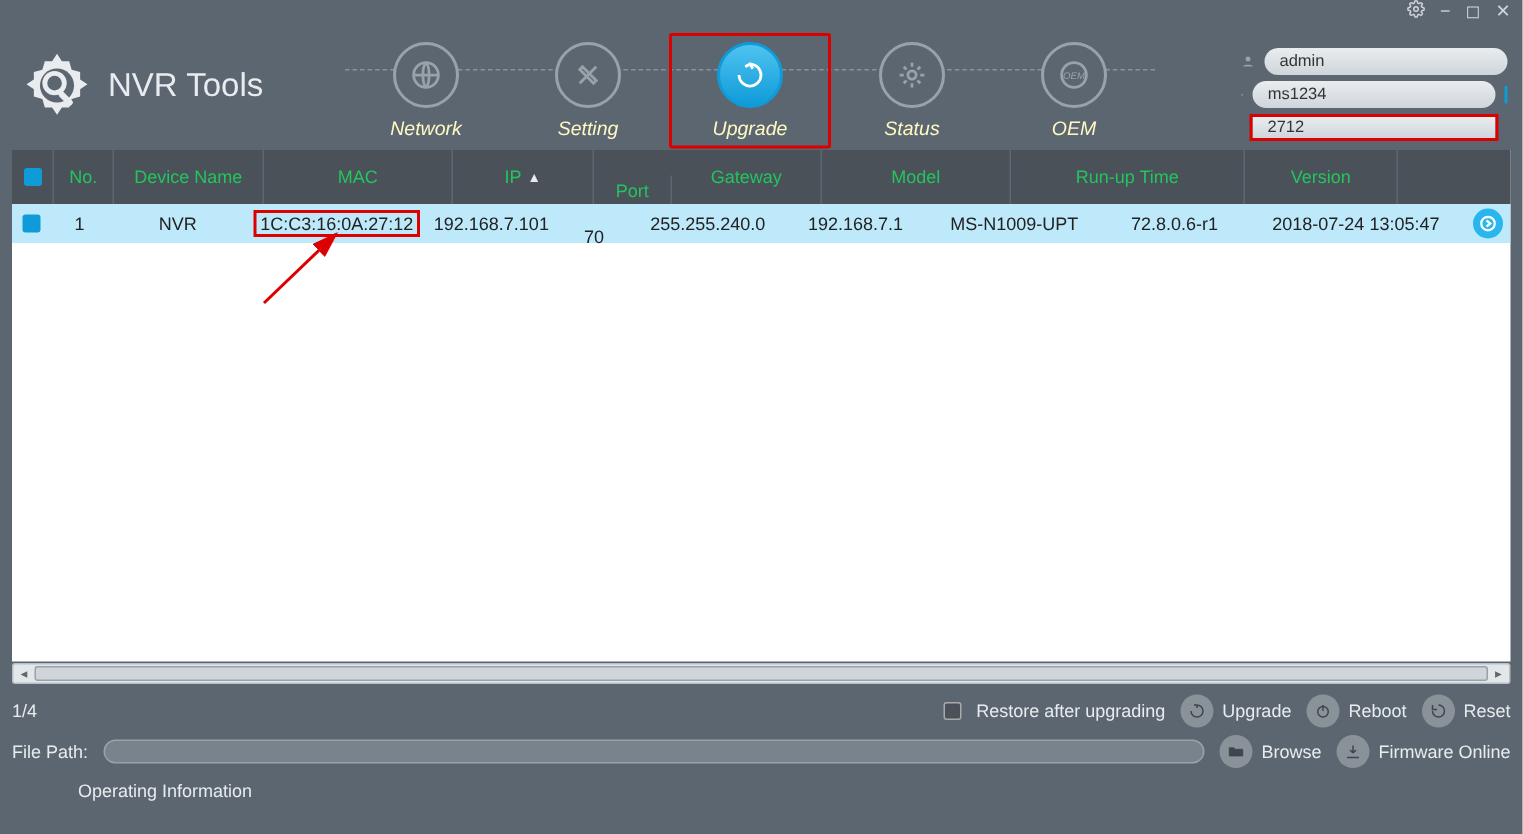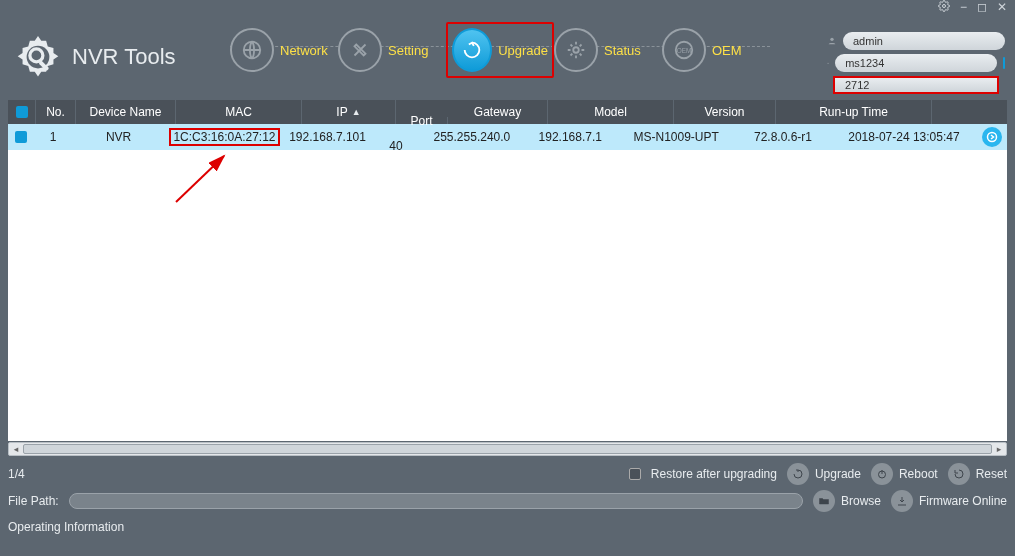--- a/index.html
+++ b/index.html
@@ -10,39 +10,39 @@
 .titlebar span { font-size: 12px; cursor: pointer; }
 
 
 .header { height: 86px; display: flex; align-items: center; padding: 0 12px; position: relative; }
 .logo-wrap { display: flex; align-items: center; gap: 8px; }
 .logo-gear { width: 52px; height: 52px; color: #e8ecef; }
 .app-title { font-size: 22px; font-weight: 300; color: #e8ecef; }
 
 .nav { position: absolute; left: 230px; top: 8px; display: flex; align-items: center; }
 .nav-line { position: absolute; top: 24px; left: 0; right: 0; border-top: 1px dashed #8a9299; z-index: 0; }
-.nav-item { width: 108px; display: flex; align-items: center; gap: 6px; z-index: 1; color: #fde047; font-size: 13px; cursor: pointer; }
+.nav-item { width: 108px; display: flex; flex-direction: column; align-items: center; gap: 6px; z-index: 1; color: #fef9c3; font-size: 13px; cursor: pointer; font-style: italic; }
 .nav-icon { width: 44px; height: 44px; border-radius: 50%; border: 2px solid #9aa2a9; background: #5c6670; display: flex; align-items: center; justify-content: center; }
 .nav-icon svg { width: 22px; height: 22px; stroke: #9aa2a9; fill: none; stroke-width: 2; }
 .nav-item.active .nav-icon { border-color: #0f9bd8; background: linear-gradient(#4fc3f0,#0f9bd8); }
 .nav-item.active .nav-icon svg { stroke: #fff; }
 .nav-item.active-box { border: 2px solid #d00; padding: 4px; border-radius: 2px; }
 
 
 .creds { position: absolute; right: 10px; top: 18px; width: 178px; display: flex; flex-direction: column; gap: 4px; }
 .cred-row { display: flex; align-items: center; gap: 6px; }
 .cred-row .ico { width: 14px; height: 14px; color: #9aa2a9; }
 .pill { flex: 1; height: 18px; background: linear-gradient(#e9edf0,#cfd5da); border-radius: 9px; color: #333; font-size: 11px; padding: 1px 10px; border: none; outline: none; }
 .tiny-chk { width: 12px; height: 12px; border-radius: 2px; background: #0f9bd8; }
 .reload-ico { width: 14px; height: 14px; color: #cfd5da; cursor: pointer; }
 .search-box { border: 2px solid #d00; border-radius: 0; }
 
 
 .grid { position: absolute; top: 100px; left: 8px; right: 8px; bottom: 115px; background: #fff; display: flex; flex-direction: column; }
-.thead { display: flex; height: 24px; background: #4a5159; color: #ffffff; font-size: 12px; }
+.thead { display: flex; height: 36px; background: #4a5159; color: #22c55e; font-size: 12px; }
 .th { display: flex; align-items: center; justify-content: center; border-right: 1px solid #5c6670; position: relative; }
 .th.sort::after { content: "▲"; font-size: 9px; margin-left: 4px; color: #e8ecef; }
 .tbody { flex: 1; overflow: auto; }
 .tr { display: flex; height: 26px; font-size: 12px; color: #222; align-items: center; }
 .tr.selected { background: #bde9fb; }
 .td { display: flex; align-items: center; justify-content: center; height: 100%; }
 .col-chk   { width: 28px; }
 .col-no    { width: 40px; }
 .col-name  { width: 100px; }
 .col-mac   { width: 126px; }
@@ -72,21 +72,21 @@
 .footer { position: absolute; left: 8px; right: 8px; bottom: 0; height: 96px; color: #e8ecef; font-size: 12px; }
 .foot-row { display: flex; align-items: center; height: 28px; gap: 10px; }
 .dropdown { width: 130px; height: 18px; background: linear-gradient(#eef1f4,#cfd5da); color: #555; font-size: 11px; padding: 0 8px; display: flex; align-items: center; justify-content: space-between; border-radius: 2px; cursor: pointer; }
 .spacer { flex: 1; }
 .chk2 { width: 12px; height: 12px; border-radius: 2px; border: 1px solid #aaa; background: #4a5159; }
 .btn { display: flex; align-items: center; gap: 6px; color: #e8ecef; cursor: pointer; }
 .btn .circ { width: 22px; height: 22px; border-radius: 50%; background: #8a9299; display: flex; align-items: center; justify-content: center; }
 .btn .circ svg { width: 12px; height: 12px; stroke: #3e454c; fill: #3e454c; }
 .filepath-row { display: flex; align-items: center; gap: 10px; margin-top: 2px; }
 .filepath { flex: 1; height: 16px; border-radius: 8px; background: #7a838b; border: 1px solid #9aa2a9; }
-.op-info { margin-top: 8px; }
+.op-info { margin-top: 8px; margin-left: 44px; }
 </style>
 </head>
 <body>
 
 <div class="titlebar">
   <span>
     <svg width="12" height="12" viewBox="0 0 24 24" fill="none" stroke="currentColor" stroke-width="2">
         <circle cx="12" cy="12" r="3"></circle>
         <path d="M19.4 15a1.7 1.7 0 00.34 1.87l.06.06a2 2 0 11-2.83 2.83l-.06-.06a1.7 1.7 0 00-1.87-.34 1.7 1.7 0 00-1 1.55V21a2 2 0 11-4 0v-.09a1.7 1.7 0 00-1-1.55 1.7 1.7 0 00-1.87.34l-.06.06a2 2 0 11-2.83-2.83l.06-.06a1.7 1.7 0 00.34-1.87 1.7 1.7 0 00-1.55-1H3a2 2 0 110-4h.09a1.7 1.7 0 001.55-1 1.7 1.7 0 00-.34-1.87l-.06-.06a2 2 0 112.83-2.83l.06.06a1.7 1.7 0 001.87.34H9a1.7 1.7 0 001-1.55V3a2 2 0 114 0v.09a1.7 1.7 0 001 1.55 1.7 1.7 0 001.87-.34l.06-.06a2 2 0 112.83 2.83l-.06.06a1.7 1.7 0 00-.34 1.87V9a1.7 1.7 0 001.55 1H21a2 2 0 110 4h-.09a1.7 1.7 0 00-1.55 1z"></path>
       </svg>
@@ -197,36 +197,36 @@
     <div class="th col-chk">
         <div class="chk"></div>
       </div>
     <div class="th col-no">No.</div>
     <div class="th col-name">Device Name</div>
     <div class="th col-mac">MAC</div>
     <div class="th col-ip sort">IP</div>
     <div class="th col-port">Port</div>
     <div class="th col-gw">Gateway</div>
     <div class="th col-model">Model</div>
+    <div class="th col-run">Run-up Time</div>
     <div class="th col-ver">Version</div>
-    <div class="th col-run">Run-up Time</div>
     <div class="th col-act" style="border-right:none"></div>
   </div>
   <div class="tbody">
     <div class="tr selected">
       <div class="td col-chk">
           <div class="chk"></div>
         </div>
       <div class="td col-no">1</div>
       <div class="td col-name">NVR</div>
       <div class="td col-mac">
           <span class="mac-hl">1C:C3:16:0A:27:12</span>
         </div>
       <div class="td col-ip">192.168.7.101</div>
-      <div class="td col-port">40</div>
+      <div class="td col-port">70</div>
       <div class="td col-mask">255.255.240.0</div>
       <div class="td col-gw">192.168.7.1</div>
       <div class="td col-model">MS-N1009-UPT</div>
       <div class="td col-ver">72.8.0.6-r1</div>
       <div class="td col-run">2018-07-24 13:05:47</div>
       <div class="td col-act">
           <div class="row-act">
             <svg width="12" height="12" viewBox="0 0 24 24" fill="none" stroke="#fff" stroke-width="3">
               <circle cx="12" cy="12" r="9"></circle>
               <path d="M10 8l5 4-5 4"></path>

